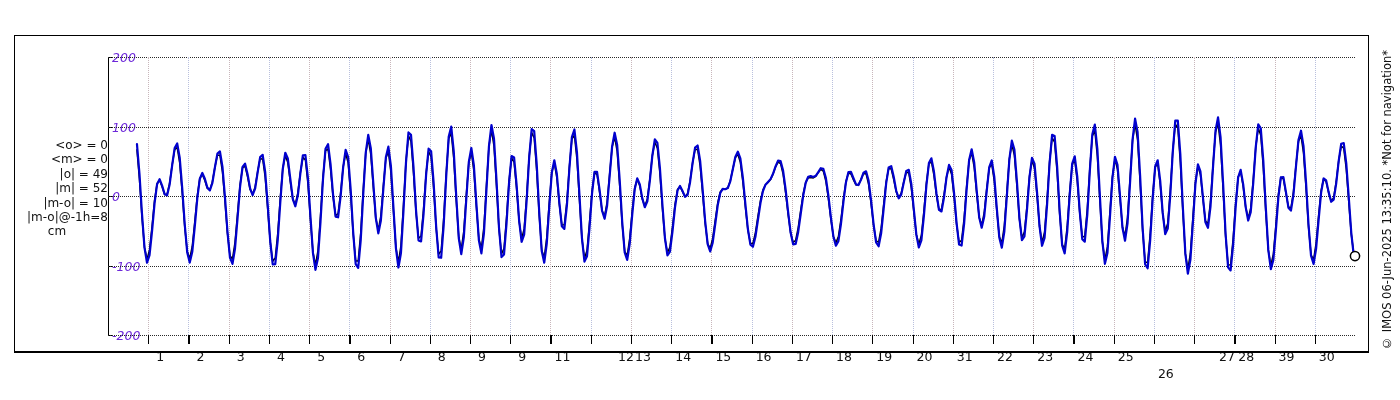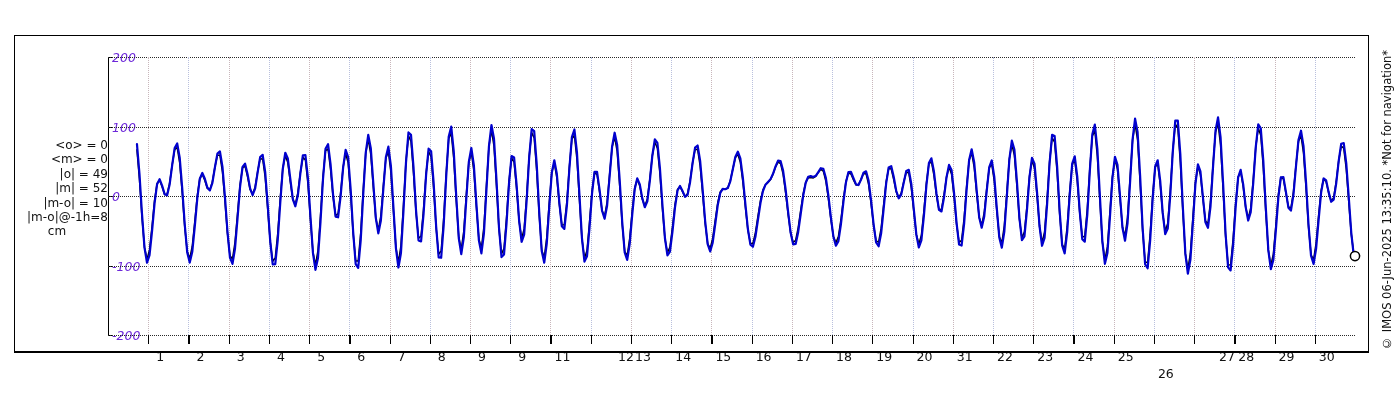--- a/index.html
+++ b/index.html
@@ -186,20 +186,20 @@
         <div class="xlabel" style="left: 977.419px;">24</div>
         <div class="xtickmark" style="left: 1005.65px;"></div>
         <div class="xlabel" style="left: 1017.65px;">25</div>
         <div class="xtickmark" style="left: 1045.87px;"></div>
         <div class="xlabel" style="left: 1057.87px; margin-top: 17px;">26</div>
         <div class="xtickmark" style="left: 1086.1px;"></div>
         <div class="xlabel" style="left: 1119px;">27</div>
         <div class="xtickmark" style="left: 1126.32px;"></div>
         <div class="xlabel" style="left: 1138.32px;">28</div>
         <div class="xtickmark" style="left: 1166.55px;"></div>
-        <div class="xlabel" style="left: 1178.55px;">29</div>
+        <div class="xlabel" style="left: 1178.55px;">39</div>
         <div class="xtickmark" style="left: 1206.77px;"></div>
         <div class="xlabel" style="left: 1218.77px;">30</div>
       </div>
   </div>
 
   <div class="baseline"></div>
 </div>
 
 </body></html>

